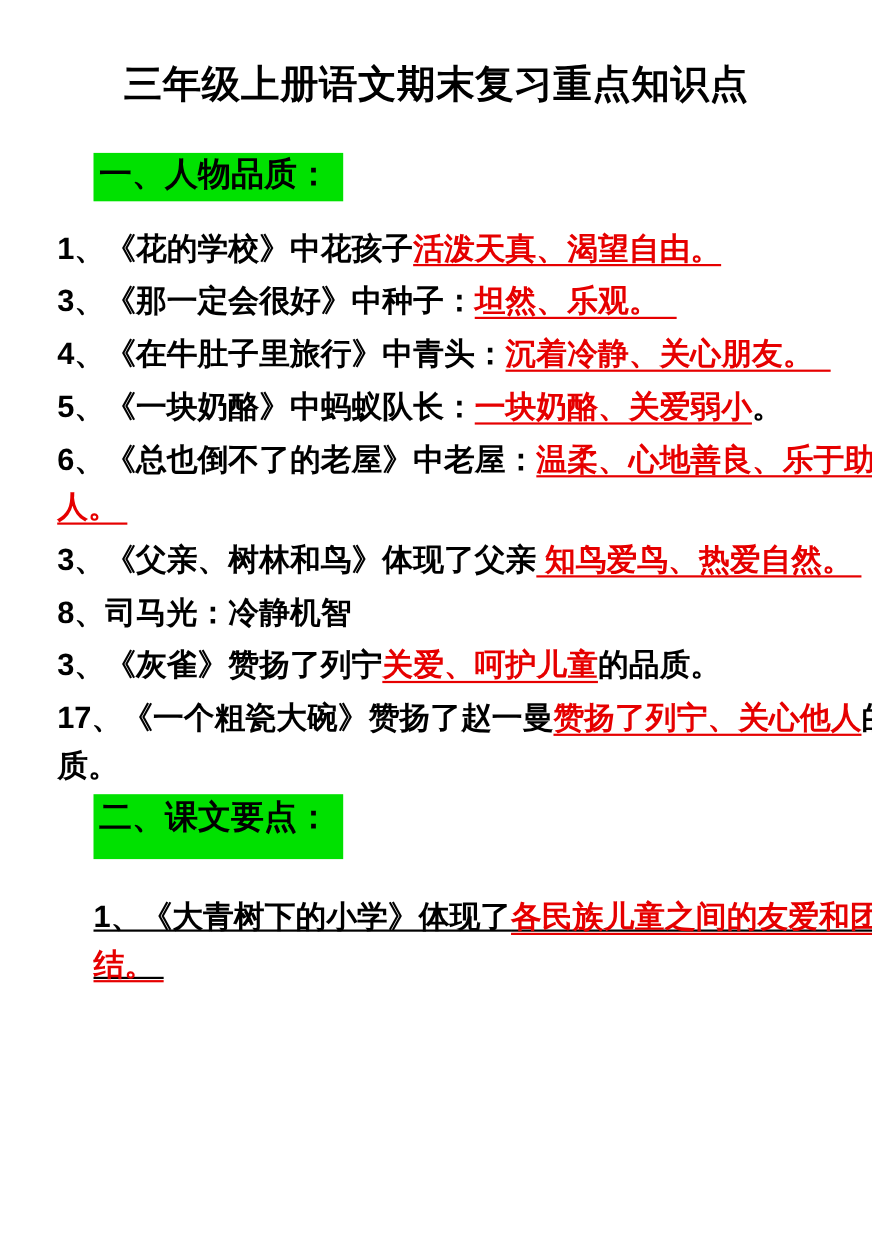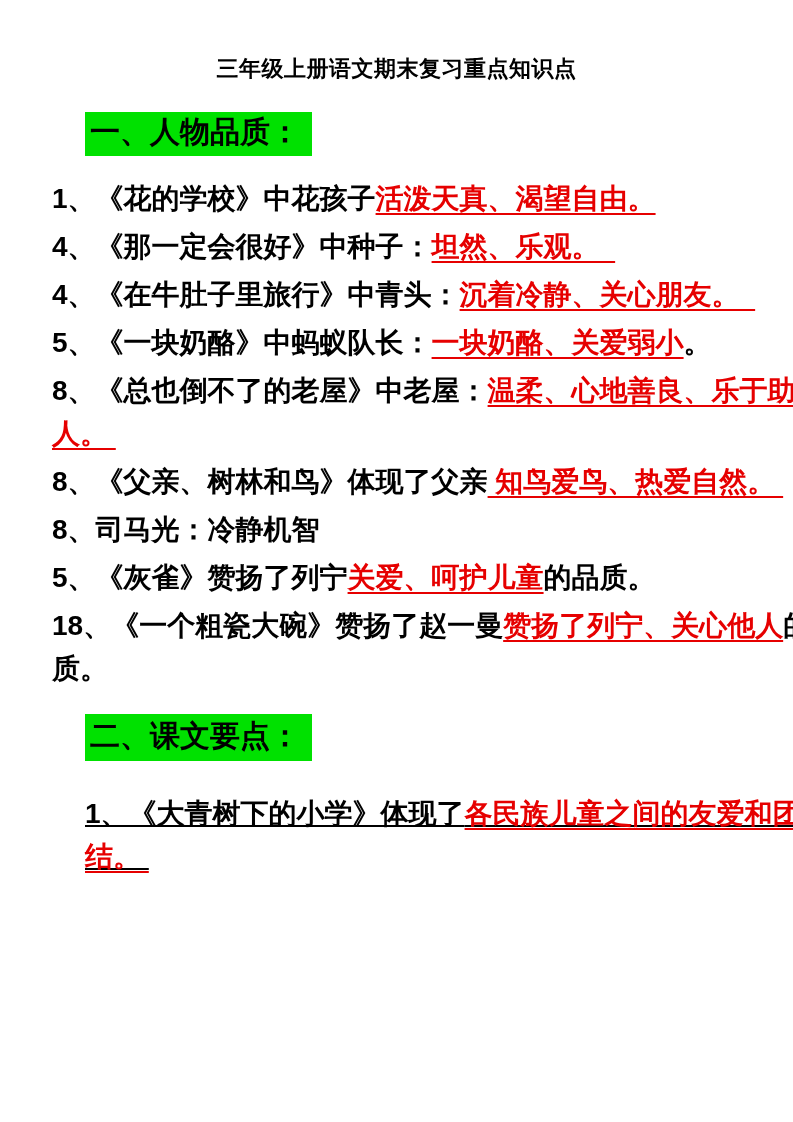--- a/index.html
+++ b/index.html
@@ -10,43 +10,42 @@
     height: 1122px;
     margin: 0 auto;
     background: var(--page-bg, #ffffff);
     padding: 56px 52px 0 52px;
     overflow: hidden;
     font-family: "Liberation Sans", "DejaVu Sans", sans-serif;
     font-weight: bold;
     color: var(--text-color, #000000);
   }
   .title {
-    font-size: 22px;
+    font-size: 35px;
     line-height: 1.2;
     text-align: center;
     font-weight: bold;
     letter-spacing: 0.5px;
-    margin-bottom: 30px;
+    margin-bottom: 41px;
     white-space: nowrap;
   }
   .section-heading {
     display: inline-block;
     background: var(--highlight-green, #00e100);
     font-size: 30px;
     line-height: 1.15;
     padding: 3px 12px 6px 5px;
     margin-left: 33px;
     margin-bottom: 21px;
     white-space: nowrap;
     text-align: right;
   }
   .section-heading.second {
-    margin-top: 19px;
     margin-bottom: 31px;
-    padding: 5px 12px 8px 5px;
+    padding: 5px 12px 20px 5px;
   }
   .item {
     font-size: 28px;
     line-height: 43px;
     margin-bottom: 5px;
   }
   .item.indented { margin-left: 33px; text-decoration: underline; }
   .line { white-space: nowrap; }
   .blk { color: var(--text-color, #000000); }
   .red {
@@ -58,35 +57,35 @@
 </style>
 </head>
 <body>
 
 <div class="page" style="--highlight-green: #00e100; --accent-red: #e60000; --text-color: #000000; --page-bg: #ffffff;">
   <h1 class="title">三年级上册语文期末复习重点知识点</h1>
   <div id="content"><div class="section-heading">一、人物品质：</div><div class="item">
         <div class="line"><span class="blk">1、《花的学校》中花孩子</span><span class="red">活泼天真、渴望自由。</span></div>
       </div><div class="item">
       </div><div class="item">
-        <div class="line"><span class="blk">4、《那一定会很好》中种子：</span><span class="red">坦然、乐观。&nbsp;&nbsp;</span></div>
+        <div class="line"><span class="blk">3、《那一定会很好》中种子：</span><span class="red">坦然、乐观。&nbsp;&nbsp;</span></div>
       </div><div class="item">
         <div class="line"><span class="blk">4、《在牛肚子里旅行》中青头：</span><span class="red">沉着冷静、关心朋友。&nbsp;&nbsp;</span></div>
       </div><div class="item">
         <div class="line"><span class="blk">5、《一块奶酪》中蚂蚁队长：</span><span class="red">一块奶酪、关爱弱小</span><span class="blk">。</span></div>
       </div><div class="item">
-        <div class="line"><span class="blk">8、《总也倒不了的老屋》中老屋：</span><span class="red">温柔、心地善良、乐于助</span></div>
+        <div class="line"><span class="blk">6、《总也倒不了的老屋》中老屋：</span><span class="red">温柔、心地善良、乐于助</span></div>
         <div class="line"><span class="red">人。&nbsp;</span></div>
       </div><div class="item">
-        <div class="line"><span class="blk">8、《父亲、树林和鸟》体现了父亲</span><span class="red">&nbsp;知鸟爱鸟、热爱自然。&nbsp;</span></div>
+        <div class="line"><span class="blk">3、《父亲、树林和鸟》体现了父亲</span><span class="red">&nbsp;知鸟爱鸟、热爱自然。&nbsp;</span></div>
       </div><div class="item">
         <div class="line"><span class="blk">8、司马光：冷静机智</span></div>
       </div><div class="item">
-        <div class="line"><span class="blk">5、《灰雀》赞扬了列宁</span><span class="red">关爱、呵护儿童</span><span class="blk">的品质。</span></div>
+        <div class="line"><span class="blk">3、《灰雀》赞扬了列宁</span><span class="red">关爱、呵护儿童</span><span class="blk">的品质。</span></div>
       </div><div class="item">
       </div><div class="item">
-        <div class="line"><span class="blk">18、《一个粗瓷大碗》赞扬了赵一曼</span><span class="red">赞扬了列宁、关心他人</span><span class="blk">的品</span></div>
+        <div class="line"><span class="blk">17、《一个粗瓷大碗》赞扬了赵一曼</span><span class="red">赞扬了列宁、关心他人</span><span class="blk">的品</span></div>
         <div class="line"><span class="blk">质。</span></div>
       </div><div class="section-heading second">二、课文要点：</div><div class="item indented">
         <div class="line"><span class="blk">1、《大青树下的小学》体现了</span><span class="red">各民族儿童之间的友爱和团</span></div>
         <div class="line"><span class="red">结。&nbsp;</span></div>
       </div></div>
 </div>
 
 </body></html>

